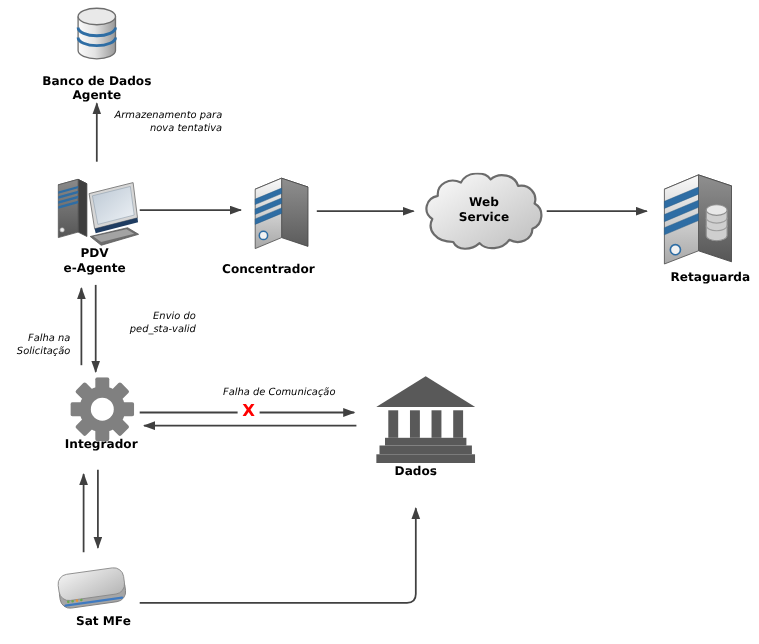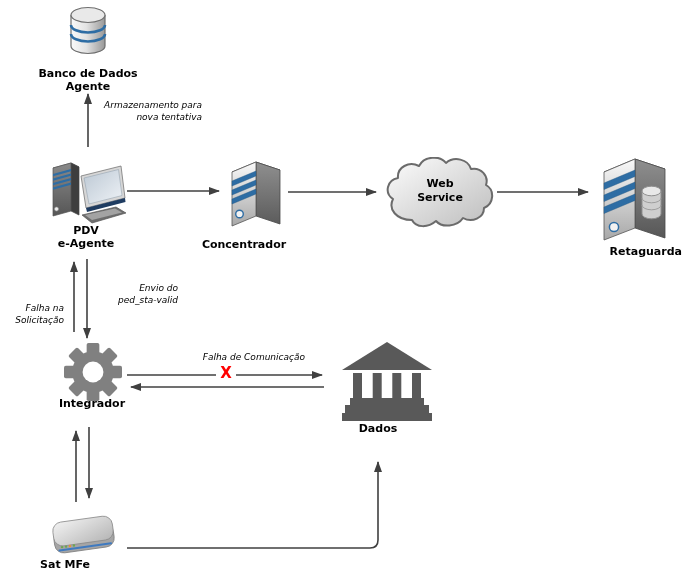--- a/index.html
+++ b/index.html
@@ -214,21 +214,21 @@
   <div class="nlabel" style="left:28px;top:68px;width:120px;">Banco de Dados
 Agente</div>
   <div class="nlabel" style="left:36px;top:225px;width:100px;">PDV
 e-Agente</div>
   <div class="nlabel" style="left:194px;top:227px;width:100px;margin-top:12px;">Concentrador</div>
   <div id="cloud-text">Web
 Service</div>
   <div class="nlabel" style="left:582px;top:246px;width:100px;text-align:right;">Retaguarda</div>
   <div class="nlabel" style="left:42px;top:398px;width:100px;">Integrador</div>
   <div class="nlabel" style="left:338px;top:423px;width:80px;">Dados</div>
-  <div class="nlabel" style="left:23px;top:559px;width:84px;">Sat MFe</div>
+  <div class="nlabel" style="left:52px;top:559px;width:84px;">Sat MFe</div>
 
   <div class="alabel" style="left:90px;top:100px;width:112px;">Armazenamento para
 nova tentativa</div>
   <div class="alabel" style="left:2px;top:283px;width:62px;margin-top:20px;">Falha na
 Solicitação</div>
   <div class="alabel" style="left:150px;top:352px;width:155px;">Falha de Comunicação</div>
   <div class="alabel" style="left:92px;top:283px;width:86px;">Envio do
 ped_sta-valid</div>
   <div id="x-marker">X</div>
 

